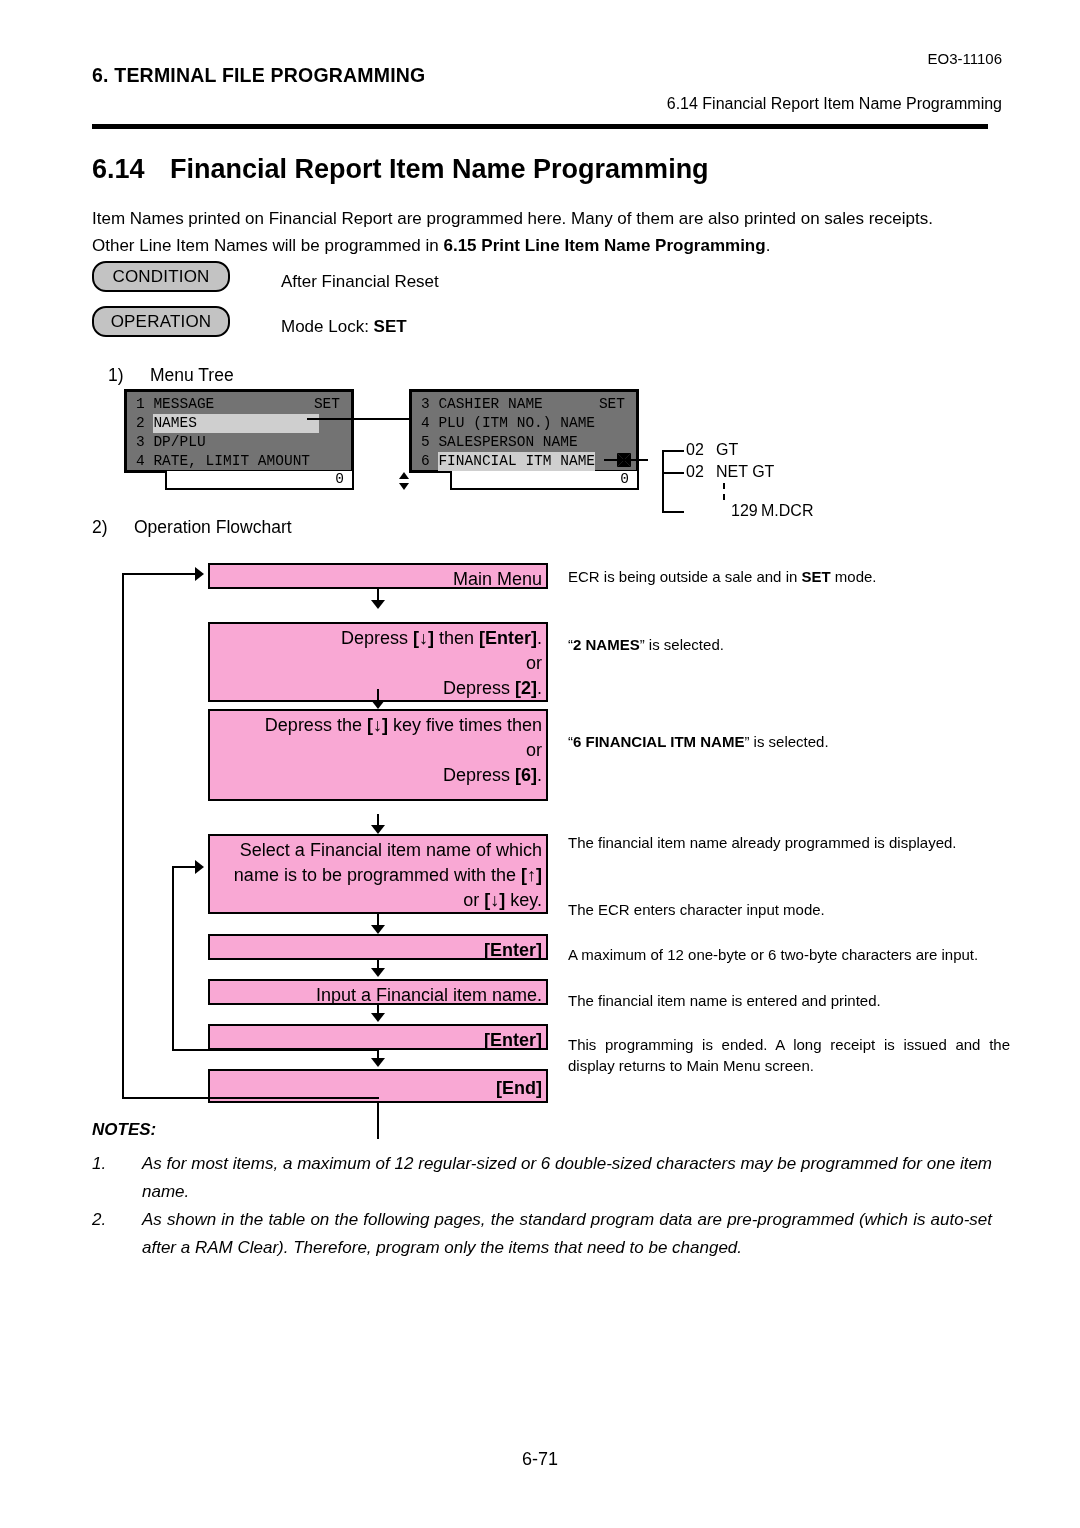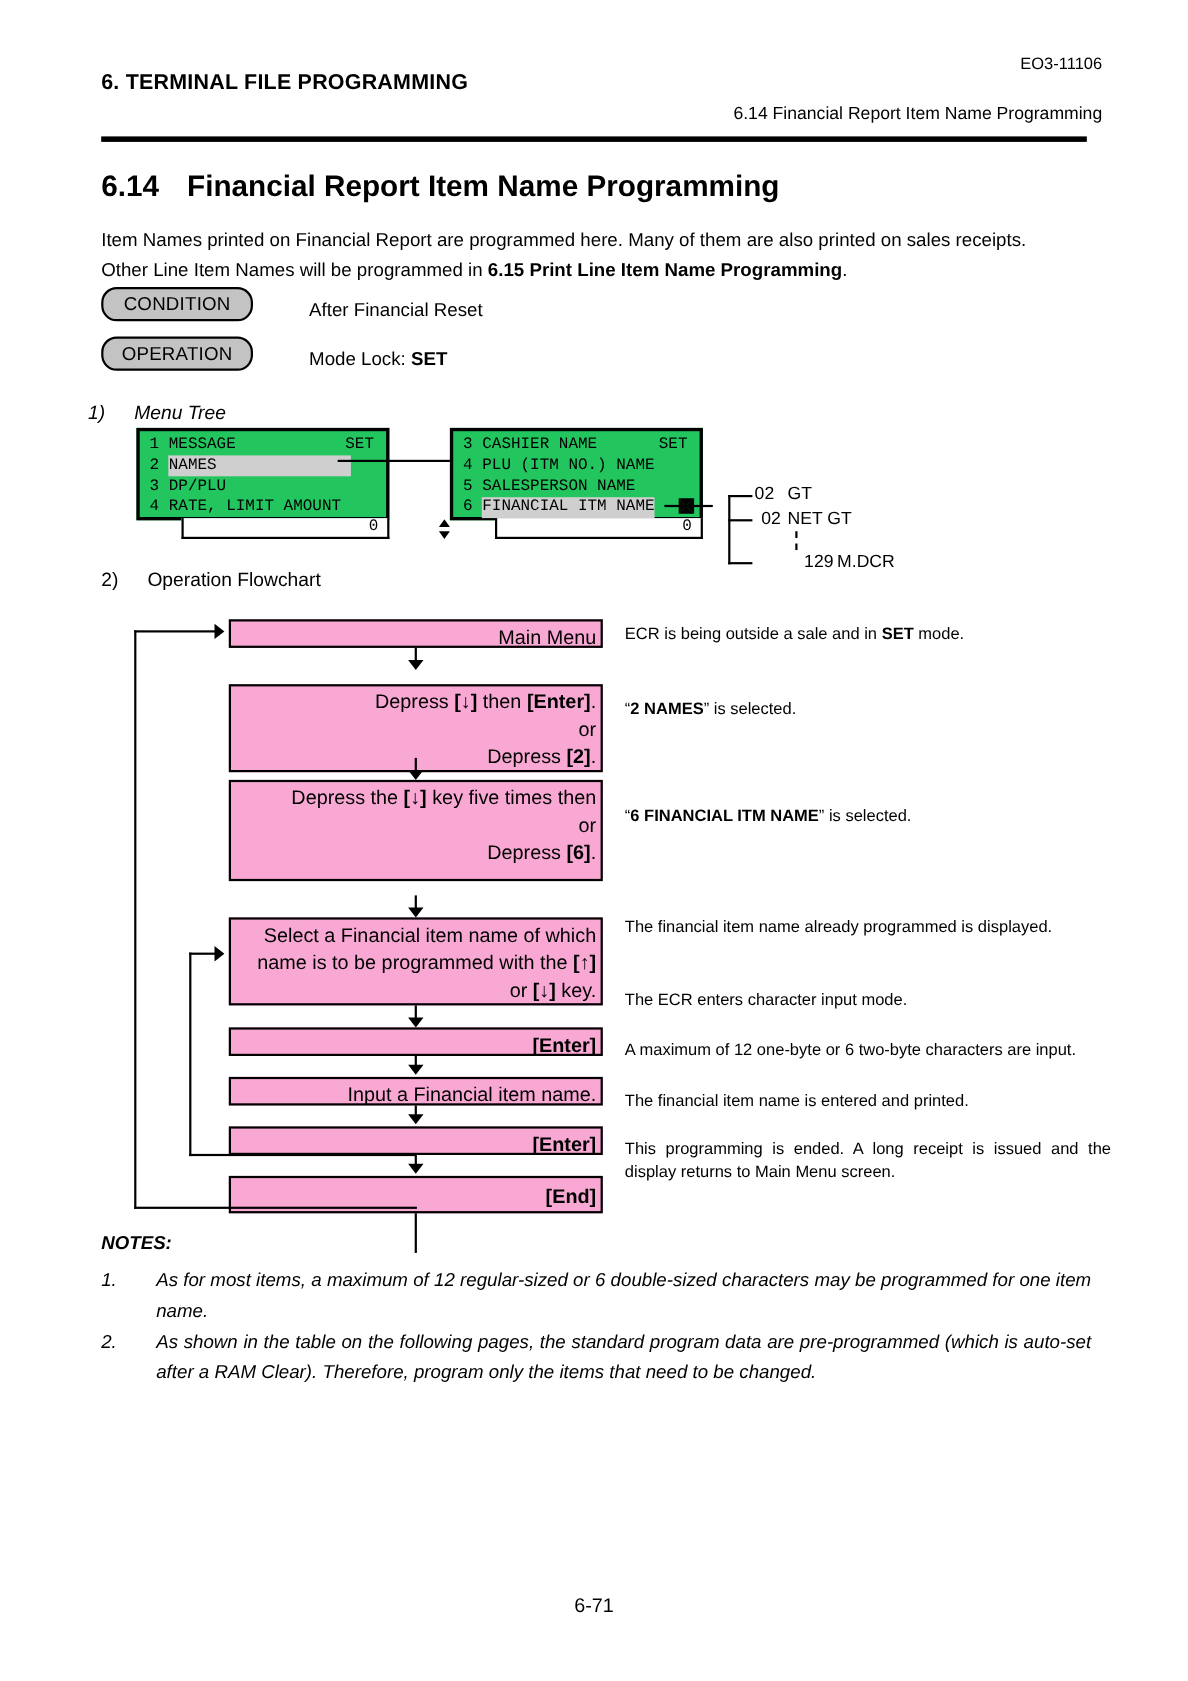--- a/index.html
+++ b/index.html
@@ -83,28 +83,28 @@
   #condition-value { left: 281px; top: 271px; }
   #operation-value { left: 281px; top: 316px; }
   #operation-value b { font-weight: bold; }
 
   
   .step-head {
     position: absolute;
     font-size: 17.5px;
   }
   .step-head .sn { display: inline-block; width: 42px; }
-  #step1-head { left: 80px; top: 365px; font-style: italic; }
+  #step1-head { left: 108px; top: 365px; }
   #step2-head { left: 92px; top: 517px; }
 
   
   .lcd {
     position: absolute;
     border: 3px solid #000;
-    background: #22c55e;
+    background: #737373;
     box-sizing: border-box;
   }
   .lcd-rows {
     position: relative;
     padding: 3px 0 2px 0;
   }
   .lcd-row {
     position: relative;
     height: 19px;
     line-height: 19px;
@@ -317,21 +317,21 @@
 
 <div class="ln ln-h" style="left:604px; top:459px; width:44px;"></div>
 <div class="diamond" style="left:617px; top:453px;"></div>
 <div class="ln ln-v" style="left:662px; top:450px; height:63px;"></div>
 
 <div class="ln ln-h" style="left:662px; top:450px; width:22px;"></div>
 <div class="ln ln-h" style="left:662px; top:472px; width:22px;"></div>
 <div class="ln ln-h" style="left:662px; top:511px; width:22px;"></div>
 
 <div class="branch-label" style="left:686px; top:441px;"><span class="bn">02</span><span>GT</span></div>
-<div class="branch-label" style="left:686px; top:463px;text-align:center;"><span class="bn">02</span><span>NET GT</span></div>
+<div class="branch-label" style="left:686px; top:463px;"><span class="bn">02</span><span>NET GT</span></div>
 <div class="branch-label" style="left:686px; top:502px;margin-left:45px;"><span class="bn">129</span><span>M.DCR</span></div>
 
 <div class="dotline" style="left:723px; top:483px; height:17px;"></div>
 
 <div class="step-head" id="step2-head">
   <span class="sn">2)</span><span>Operation Flowchart</span>
 </div>
 
 <div class="fbox" style="top:563px; height:26px;">
   <div class="inner"><span>Main Menu</span></div>

